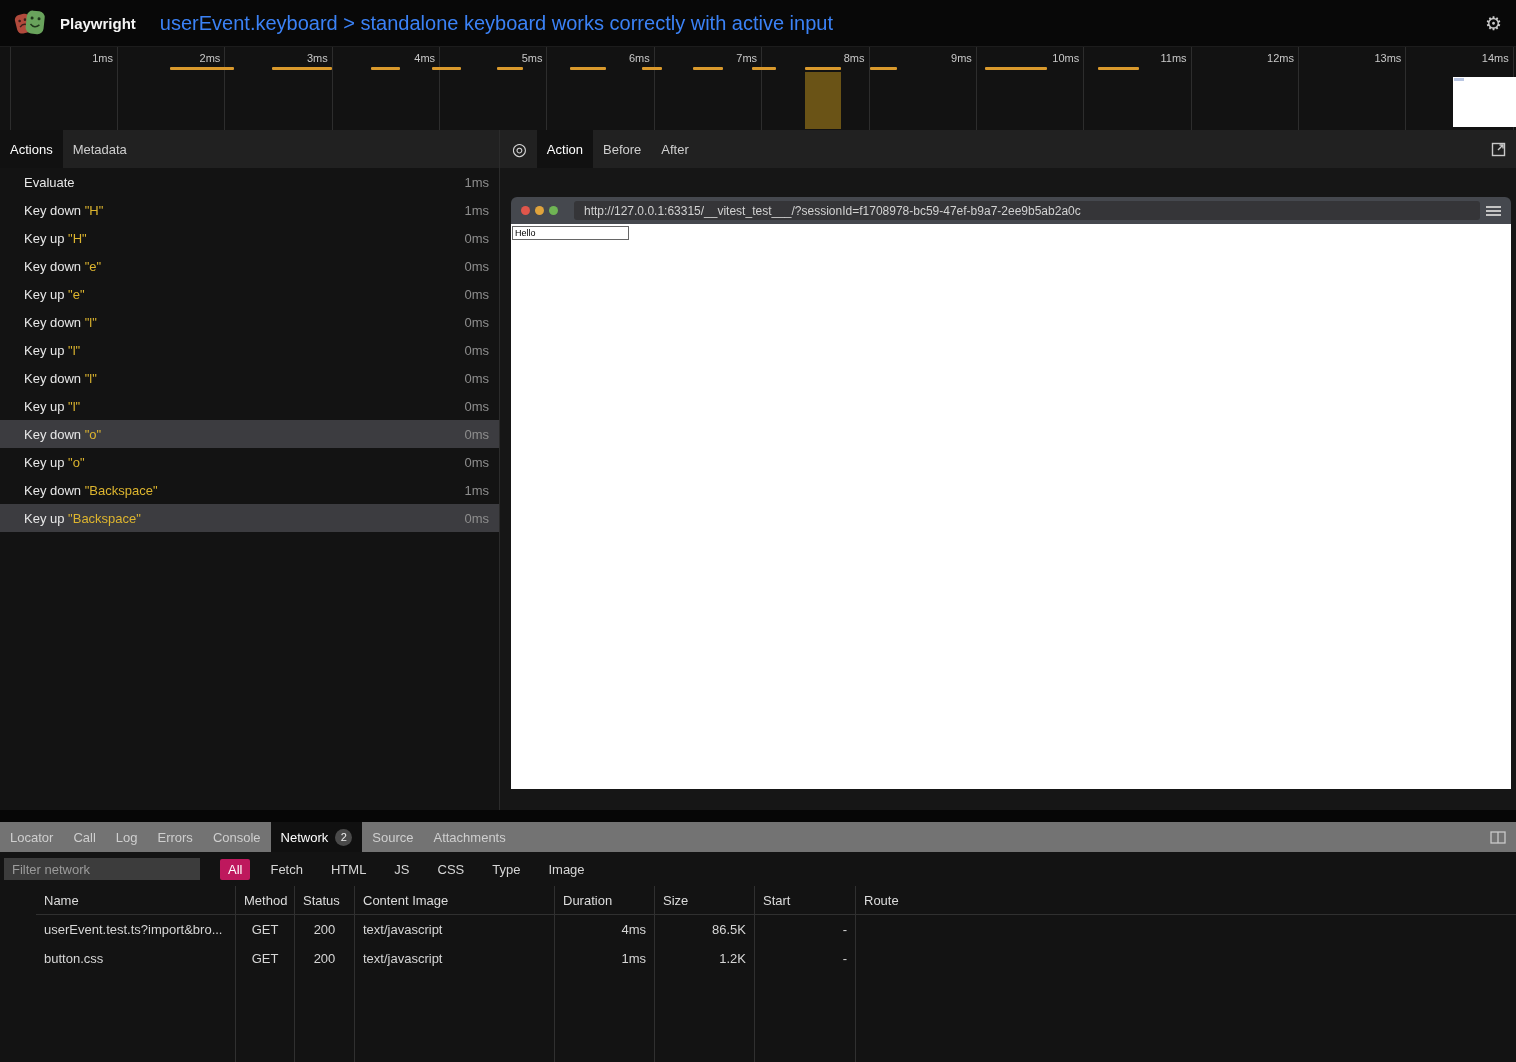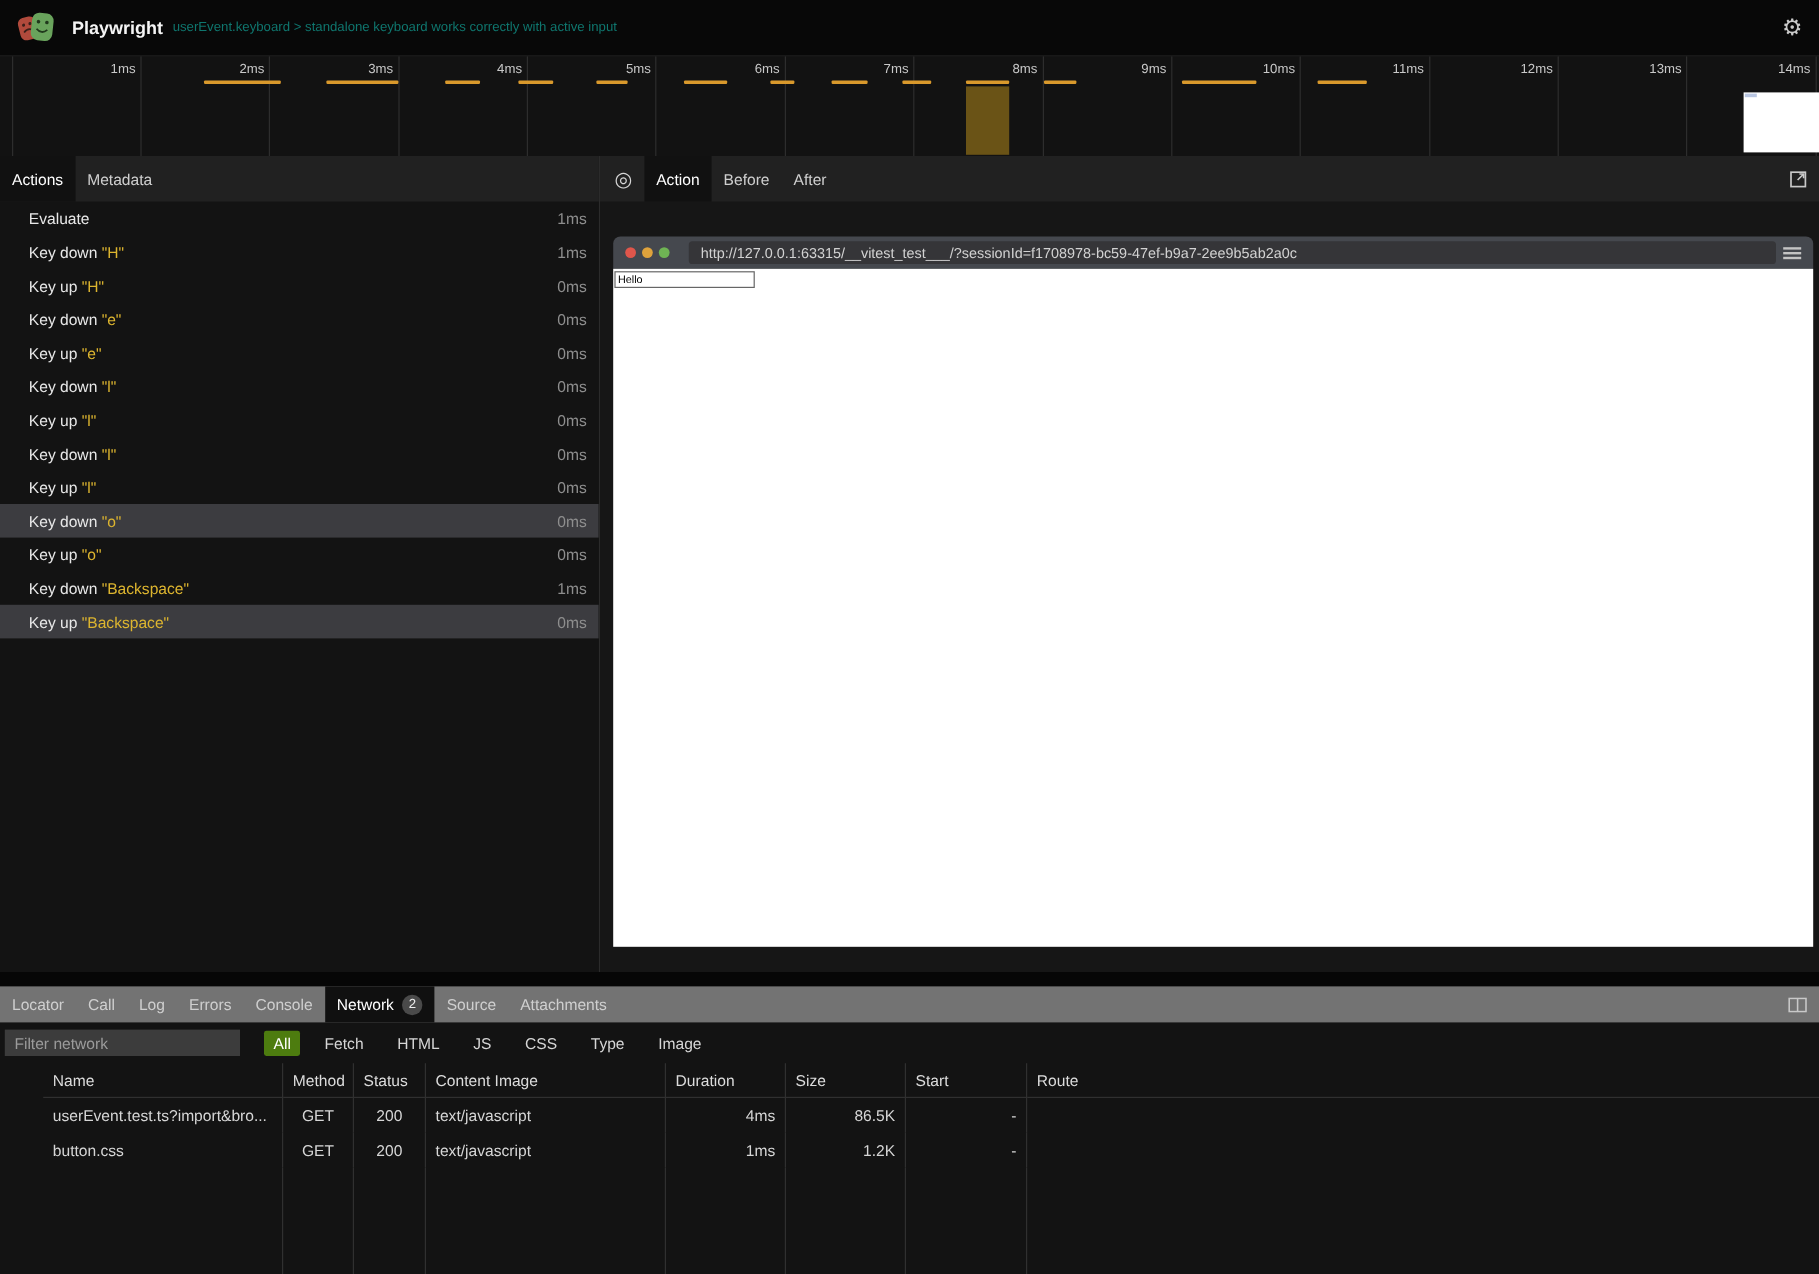--- a/index.html
+++ b/index.html
@@ -3,22 +3,22 @@
 <meta charset="utf-8">
 <style>
   * { box-sizing: border-box; margin: 0; padding: 0; }
   body { background:#000; font-family:"Liberation Sans", sans-serif; }
   .app { position:relative; width:1516px; height:1062px; background:#0a0a0a; overflow:hidden;
          color:#e4e4e4; font-size:13px; }
 
   
   .topbar { height:46px; background:#080808; display:flex; align-items:center; padding:0 14px; }
   .logo { width:32px; height:30px; margin-right:14px; flex:0 0 auto; }
-  .apptitle { font-weight:bold; font-size:15px; color:#f5f5f5; margin-right:8px; }
-  .testtitle { font-size:11px; color:#0f766e; flex:1 1 auto; white-space:nowrap; overflow:hidden; }
+  .apptitle { font-weight:bold; font-size:15px; color:#f5f5f5; margin-right:24px; }
+  .testtitle { font-size:20px; color:#3b82f6; flex:1 1 auto; white-space:nowrap; overflow:hidden; }
   .gear { font-size:19px; color:#c9c9c9; cursor:pointer; line-height:1; }
 
   
   .timeline { position:relative; height:84px; background:#121212; border-top:1px solid #1c1c1c; }
   .tl-grid { position:absolute; top:0; bottom:0; width:1px; background:#2d2d2d; }
   .tl-label { position:absolute; top:5px; transform:translateX(-100%); padding-right:4px;
               font-size:11px; color:#c9c9c9; white-space:nowrap; }
   .tl-dash { position:absolute; top:20px; height:3px; background:#d9992c; border-radius:1px; }
   .tl-block { position:absolute; top:25px; bottom:1px; background:#6a5316; }
   .tl-thumb { position:absolute; background:#ffffff; }
@@ -68,21 +68,21 @@
   .btabs { height:30px; background:#737373; display:flex; align-items:stretch; flex:0 0 auto; }
   .btabs .tab { padding:0 10px; }
   .btabs .tab.selected { background:#101010; }
   .columns-icon { margin-left:auto; display:flex; align-items:center; padding:0 10px; cursor:pointer; }
   .btoolbar { height:34px; display:flex; align-items:center; padding:0 4px; flex:0 0 auto; }
   .filter-input { width:196px; height:22px; background:#3c3c3c; border:none; color:#e0e0e0;
                   font-size:13px; font-family:"Liberation Sans",sans-serif; padding:0 8px; outline:none; }
   .filter-input::placeholder { color:#9b9b9b; }
   .chips { display:flex; align-items:center; margin-left:14px; }
   .chip { padding:3px 8px; margin:0 6px; color:#d6d6d6; cursor:pointer; border-radius:2px; }
-  .chip.selected { background:#4d7c0f; color:#ffffff; }
+  .chip.selected { background:#be185d; color:#ffffff; }
 
   .net-table { flex:1; display:grid; grid-template-rows:29px 29px 29px 1fr;margin-left:36px; }
   .cell { display:flex; align-items:center; padding:0 8px; border-right:1px solid #303030;
           color:#d6d6d6; white-space:nowrap; overflow:hidden; }
   .cell.last { border-right:none; }
   .cell.h { border-bottom:1px solid #303030; color:#dcdcdc; }
   .cell.al-right { justify-content:flex-end; }
   .cell.al-center { justify-content:center; }
   .cell.filler { border-bottom:none; }
 

